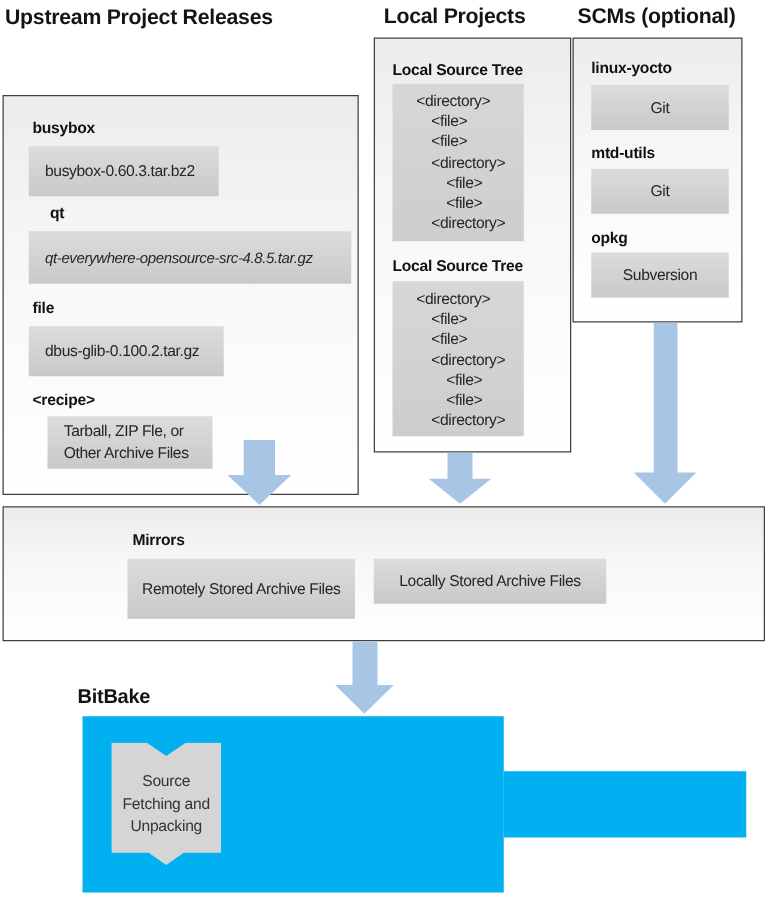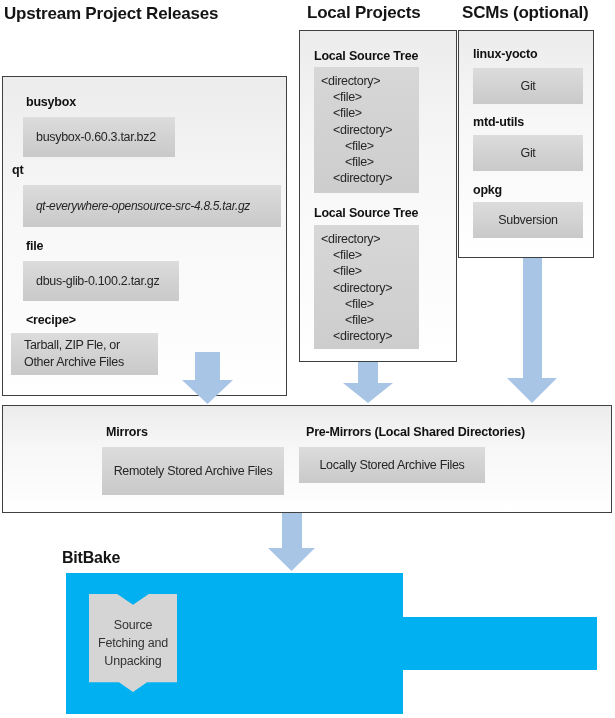--- a/index.html
+++ b/index.html
@@ -22,21 +22,21 @@
   .file-box{
     position:absolute;background:linear-gradient(180deg,#dcdcdc,#c9c9c9);
     font-size:12.5px;color:#262626;letter-spacing:-0.3px;
     display:flex;align-items:center;box-sizing:border-box;white-space:nowrap;
   }
   .file-box.left{padding-left:13px;}
   .file-box.center{justify-content:center;}
   .file-box.multiline{flex-direction:column;align-items:flex-start;justify-content:center;line-height:17px;}
   .tree-box{
     position:absolute;background:linear-gradient(180deg,#d7d7d7,#cdcdcd);
-    padding:6px 0;font-size:12.5px;color:#262626;letter-spacing:-0.3px;
+    padding:6px 12px;font-size:12.5px;color:#262626;letter-spacing:-0.3px;
     box-sizing:border-box;overflow:hidden;
   }
   .tree-entry{line-height:16.2px;white-space:nowrap;}
   .lvl0{padding-left:7px;}
   .lvl1{padding-left:19px;}
   .lvl2{padding-left:31px;}
   .arrow{position:absolute;background:#a8c5e5;}
   .bb-rect{position:absolute;background:#00b0f0;}
   .ribbon{
     position:absolute;background:#d5d5d5;text-align:center;
@@ -53,28 +53,28 @@
   <div class="sec-title" style="left:4px;top:4px;">Upstream Project Releases</div>
   <div class="sec-title" style="left:307px;top:3px;">Local Projects</div>
   <div class="sec-title" style="left:462px;top:3px;">SCMs (optional)</div>
   <div class="sec-title" style="left:4px;top:372px;">Source Mirror(s)</div>
   <div class="sec-title" style="left:62px;top:549px;font-size:16px;">BitBake</div>
 
   <div class="panel" style="left:2px;top:32px;width:285px;height:320px;margin-top:44px;">
     <div class="sub-label" style="left:23px;top:18px;">busybox</div>
     <div class="file-box left" style="left:20px;top:40px;width:152px;height:40px;">busybox-0.60.3.tar.bz2</div>
 
-    <div class="sub-label" style="left:9px;top:86px;">qt</div>
+    <div class="sub-label" style="left:37px;top:86px;">qt</div>
     <div class="file-box left" style="left:20px;top:108px;width:258px;height:42px;font-size:12px;font-style:italic;">qt-everywhere-opensource-src-4.8.5.tar.gz</div>
 
     <div class="sub-label" style="left:23px;top:162px;">file</div>
     <div class="file-box left" style="left:20px;top:184px;width:156px;height:40px;">dbus-glib-0.100.2.tar.gz</div>
 
     <div class="sub-label" style="left:23px;top:236px;">&lt;recipe&gt;</div>
-    <div class="file-box left multiline" style="left:8px;top:256px;width:147px;height:42px;">
+    <div class="file-box left multiline" style="left:35px;top:256px;width:132px;height:42px;">
       <span>Tarball, ZIP Fle, or</span>
       <span>Other Archive Files</span>
     </div>
   </div>
 
   <div class="panel" style="left:299px;top:30px;width:158px;height:332px;">
     <div class="sub-label" style="left:14px;top:18px;">Local Source Tree</div>
     <div class="tree-box" style="left:14px;top:36px;width:105px;height:126px;">
       <div class="tree-entry lvl0">&lt;directory&gt;</div>
       <div class="tree-entry lvl1">&lt;file&gt;</div>
@@ -105,21 +105,20 @@
     <div class="file-box center" style="left:14px;top:104px;width:110px;height:36px;">Git</div>
 
     <div class="sub-label" style="left:14px;top:152px;">opkg</div>
     <div class="file-box center" style="left:14px;top:171px;width:110px;height:36px;">Subversion</div>
   </div>
 
   <div class="panel" style="left:2px;top:405px;width:610px;height:108px;text-align:center;">
     <div class="sub-label" style="left:103px;top:19px;">Mirrors</div>
     <div class="file-box center" style="left:99px;top:41px;width:182px;height:48px;">Remotely Stored Archive Files</div>
 
-    <div class="sub-label" style="left:303px;top:19px;">Pre-Mirrors (Local Shared Directories)</div>
     <div class="file-box center" style="left:296px;top:41px;width:186px;height:36px;">Locally Stored Archive Files</div>
   </div>
 
   <div class="arrow" style="left:182px;top:352px;width:51px;height:52px;clip-path:polygon(13px 0,38px 0,38px 28px,51px 28px,25.5px 52px,0 28px,13px 28px);"></div>
   <div class="arrow" style="left:343px;top:362px;width:50px;height:41px;clip-path:polygon(15px 0,35px 0,35px 21px,50px 21px,25px 41px,0 21px,15px 21px);"></div>
   <div class="arrow" style="left:507px;top:258px;width:50px;height:145px;clip-path:polygon(16px 0,35px 0,35px 120px,50px 120px,25px 145px,0 120px,16px 120px);"></div>
   <div class="arrow" style="left:268px;top:513px;width:47px;height:58px;clip-path:polygon(14px 0,34px 0,34px 35px,47px 35px,23.5px 58px,0 35px,14px 35px);"></div>
 
   <div class="bb-rect" style="left:66px;top:573px;width:337px;height:141px;"></div>
   <div class="bb-rect" style="left:403px;top:617px;width:194px;height:53px;"></div>

